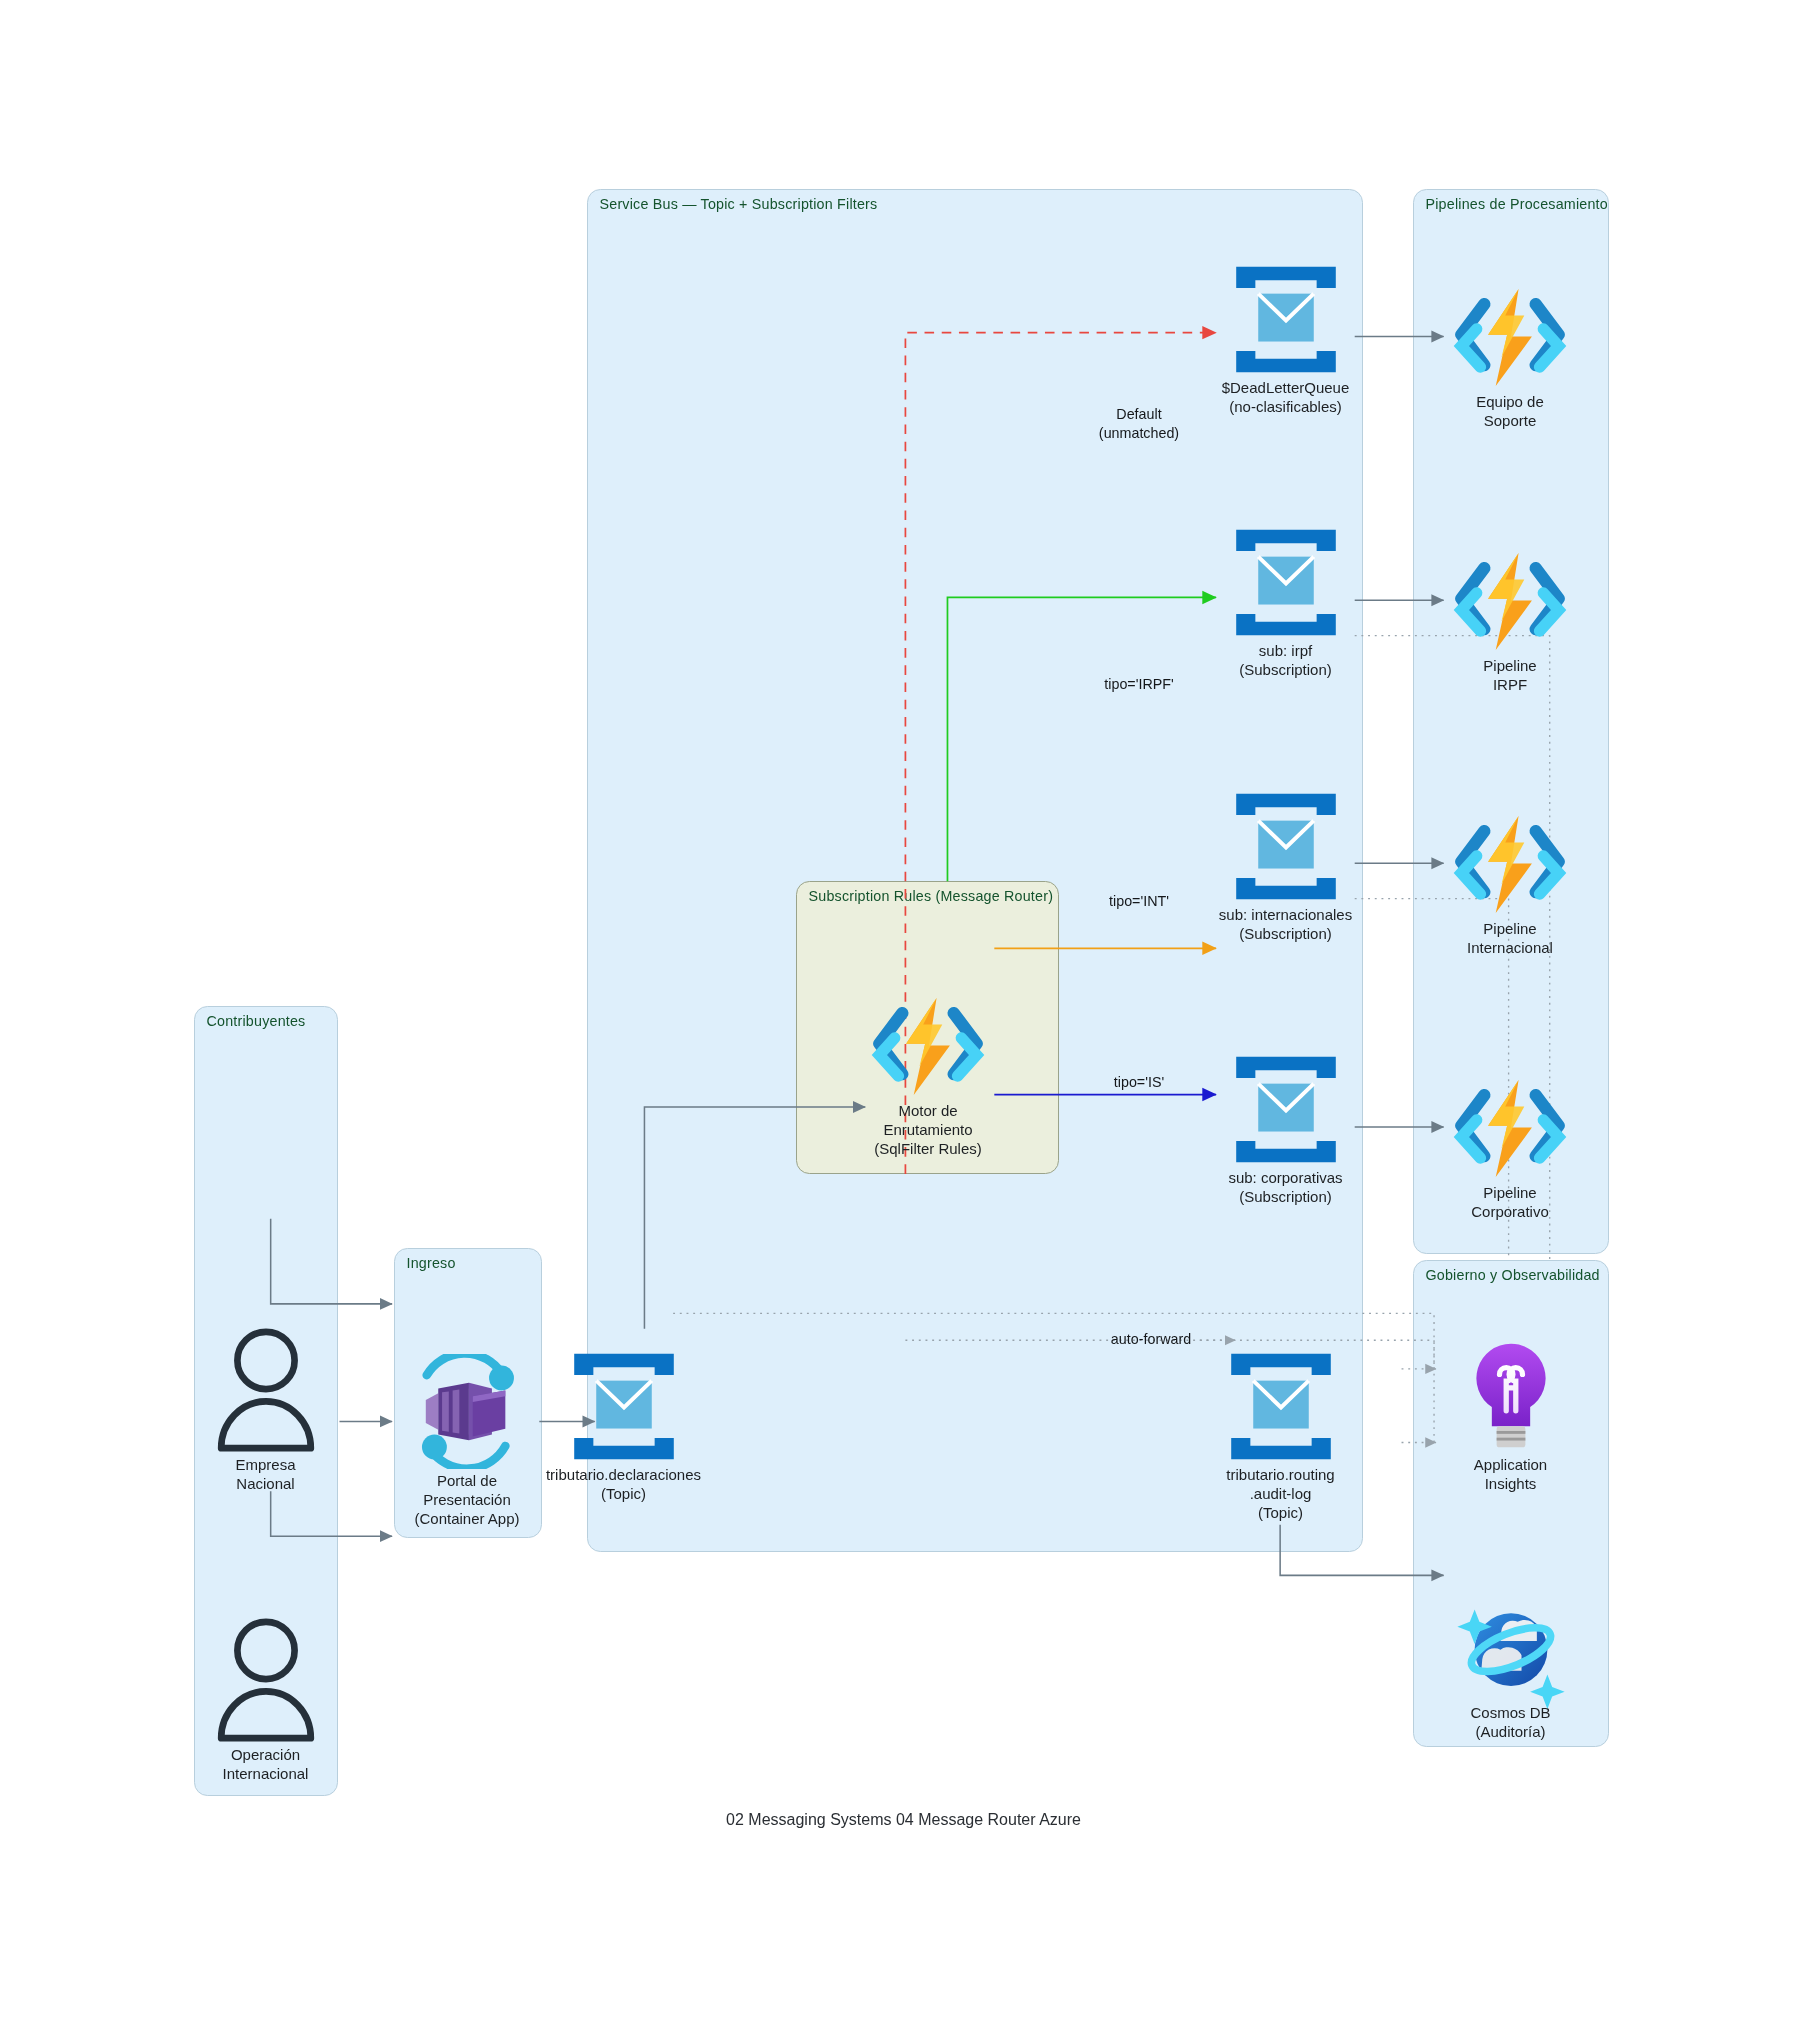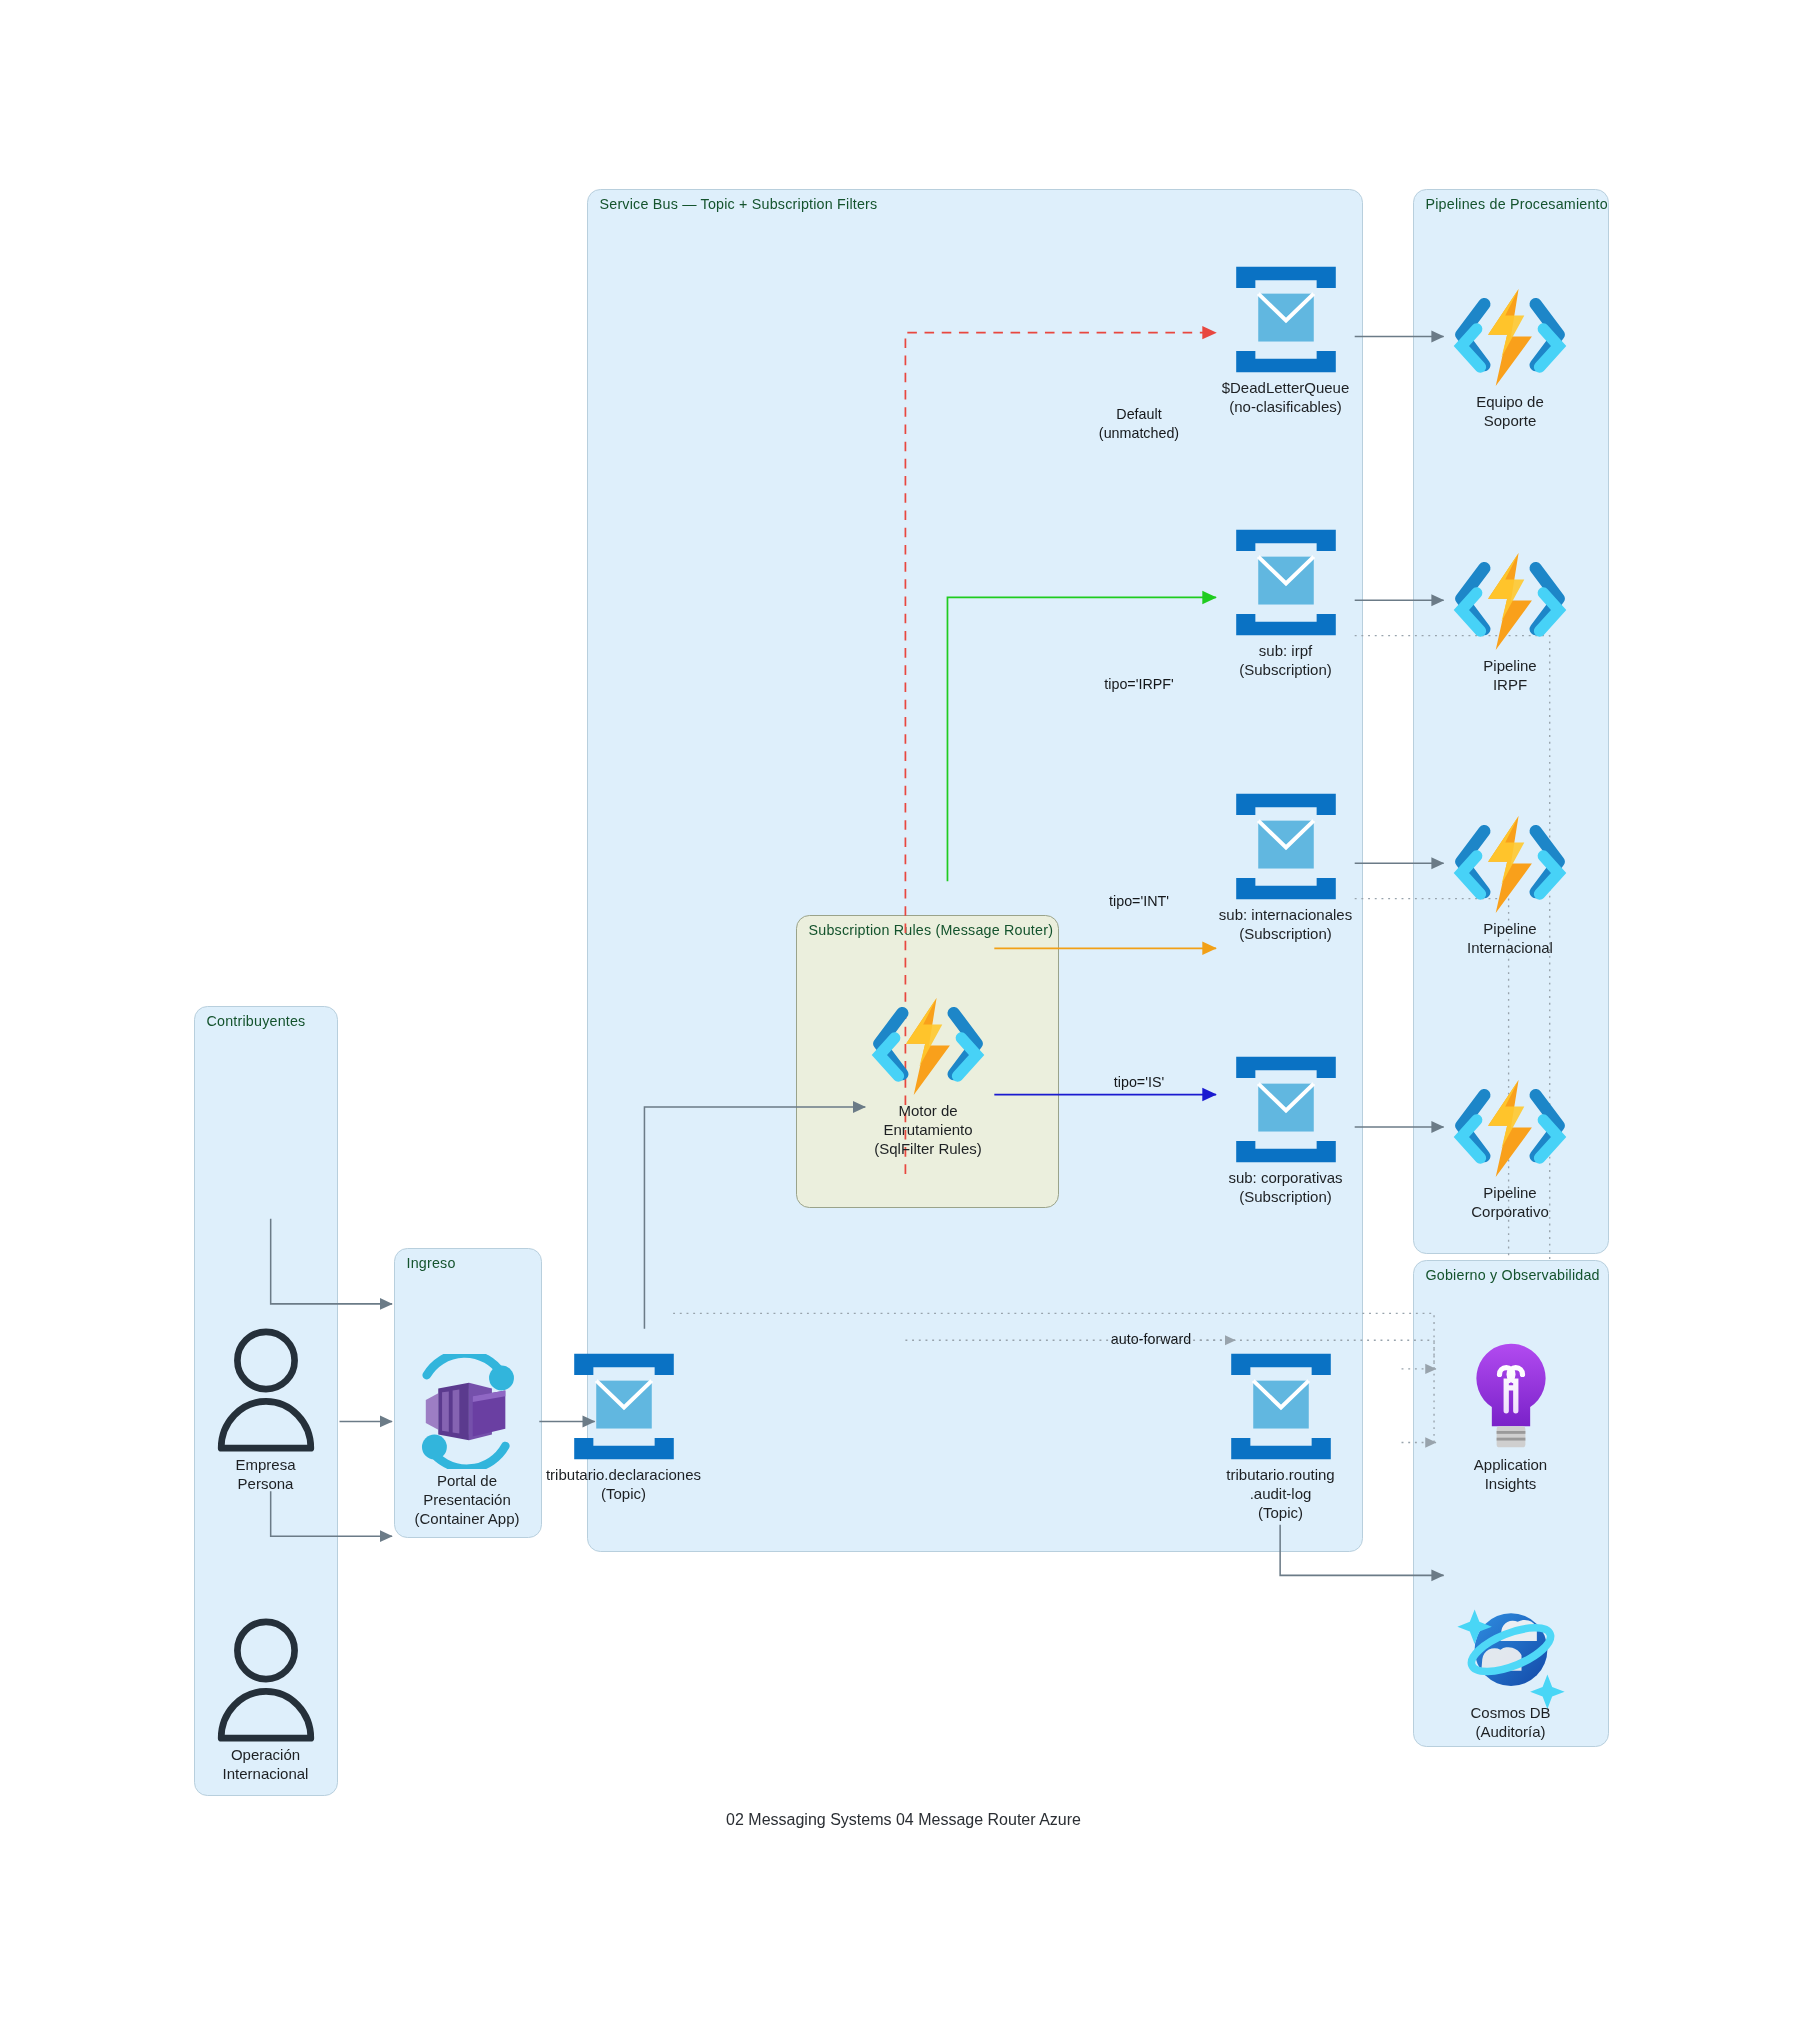--- a/index.html
+++ b/index.html
@@ -27,21 +27,21 @@
   </div>
 
   <div class="grp" style="left:394px;top:1248px;width:148px;height:290px;">
     <div class="grp-title">Ingreso</div>
   </div>
 
   <div class="grp" style="left:587px;top:189px;width:776px;height:1363px;">
     <div class="grp-title">Service Bus — Topic + Subscription Filters</div>
   </div>
 
-  <div class="grp rules" style="left:796px;top:881px;width:263px;height:293px;margin-top:34px;">
+  <div class="grp rules" style="left:796px;top:881px;width:263px;height:293px;">
     <div class="grp-title">Subscription Rules (Message Router)</div>
   </div>
 
   <div class="grp" style="left:1413px;top:189px;width:196px;height:1065px;">
     <div class="grp-title">Pipelines de Procesamiento</div>
   </div>
 
   <div class="grp" style="left:1413px;top:1260px;width:196px;height:487px;">
     <div class="grp-title">Gobierno y Observabilidad</div>
   </div>
@@ -117,21 +117,21 @@
 
 
   <div class="node" style="left:208px;top:1327px;width:115px;height:167px;">
     <span class="ico" style="top:0;">
       <svg width="103" height="126" viewBox="0 0 108 132">
         <circle cx="54" cy="35" r="30" fill="none" stroke="#25303a" stroke-width="7"></circle>
         <path d="M7,127 a47,49 0 0 1 94,0 z" fill="none" stroke="#25303a" stroke-width="7" stroke-linejoin="round"></path>
       </svg>
     </span>
     <span class="lbl" style="top:128px;">
-      <span>Empresa</span><br><span>Persona</span>
+      <span>Empresa</span><br><span>Nacional</span>
     </span>
   </div>
 
   <div class="node" style="left:208px;top:1617px;width:115px;height:167px;">
     <span class="ico" style="top:0;">
       <svg width="103" height="126" viewBox="0 0 108 132">
         <circle cx="54" cy="35" r="30" fill="none" stroke="#25303a" stroke-width="7"></circle>
         <path d="M7,127 a47,49 0 0 1 94,0 z" fill="none" stroke="#25303a" stroke-width="7" stroke-linejoin="round"></path>
       </svg>
     </span>

